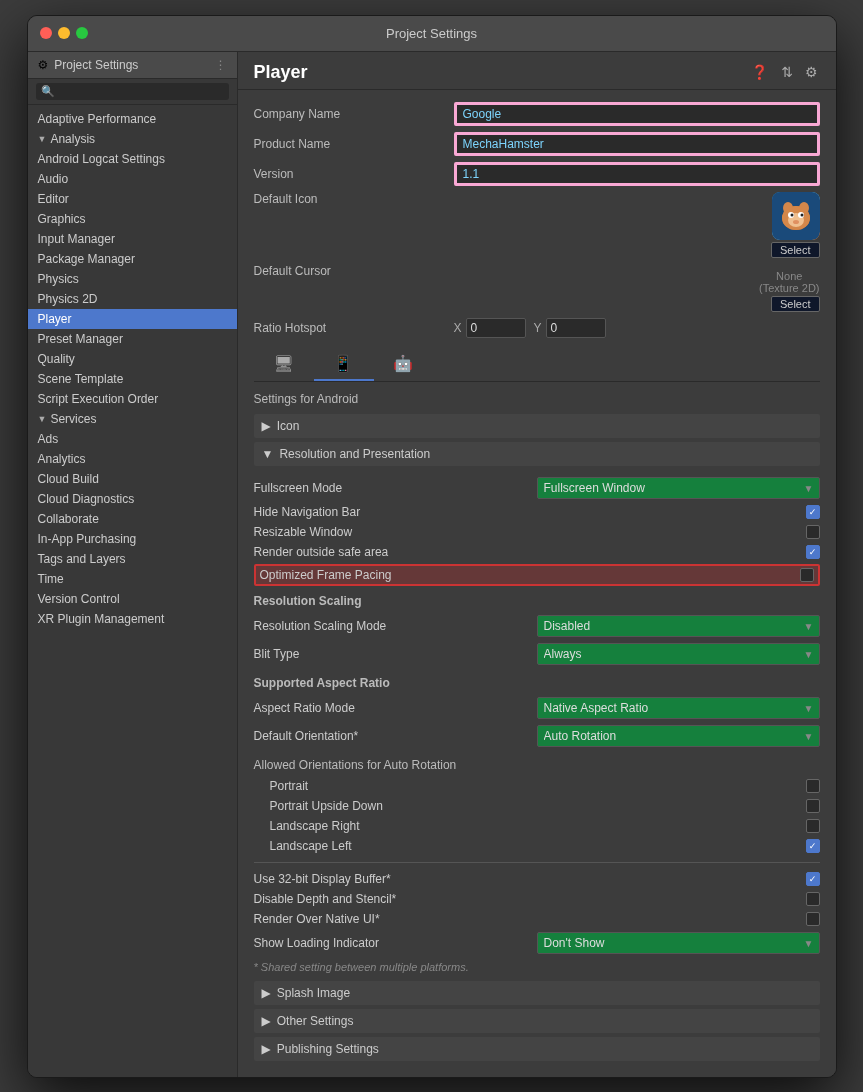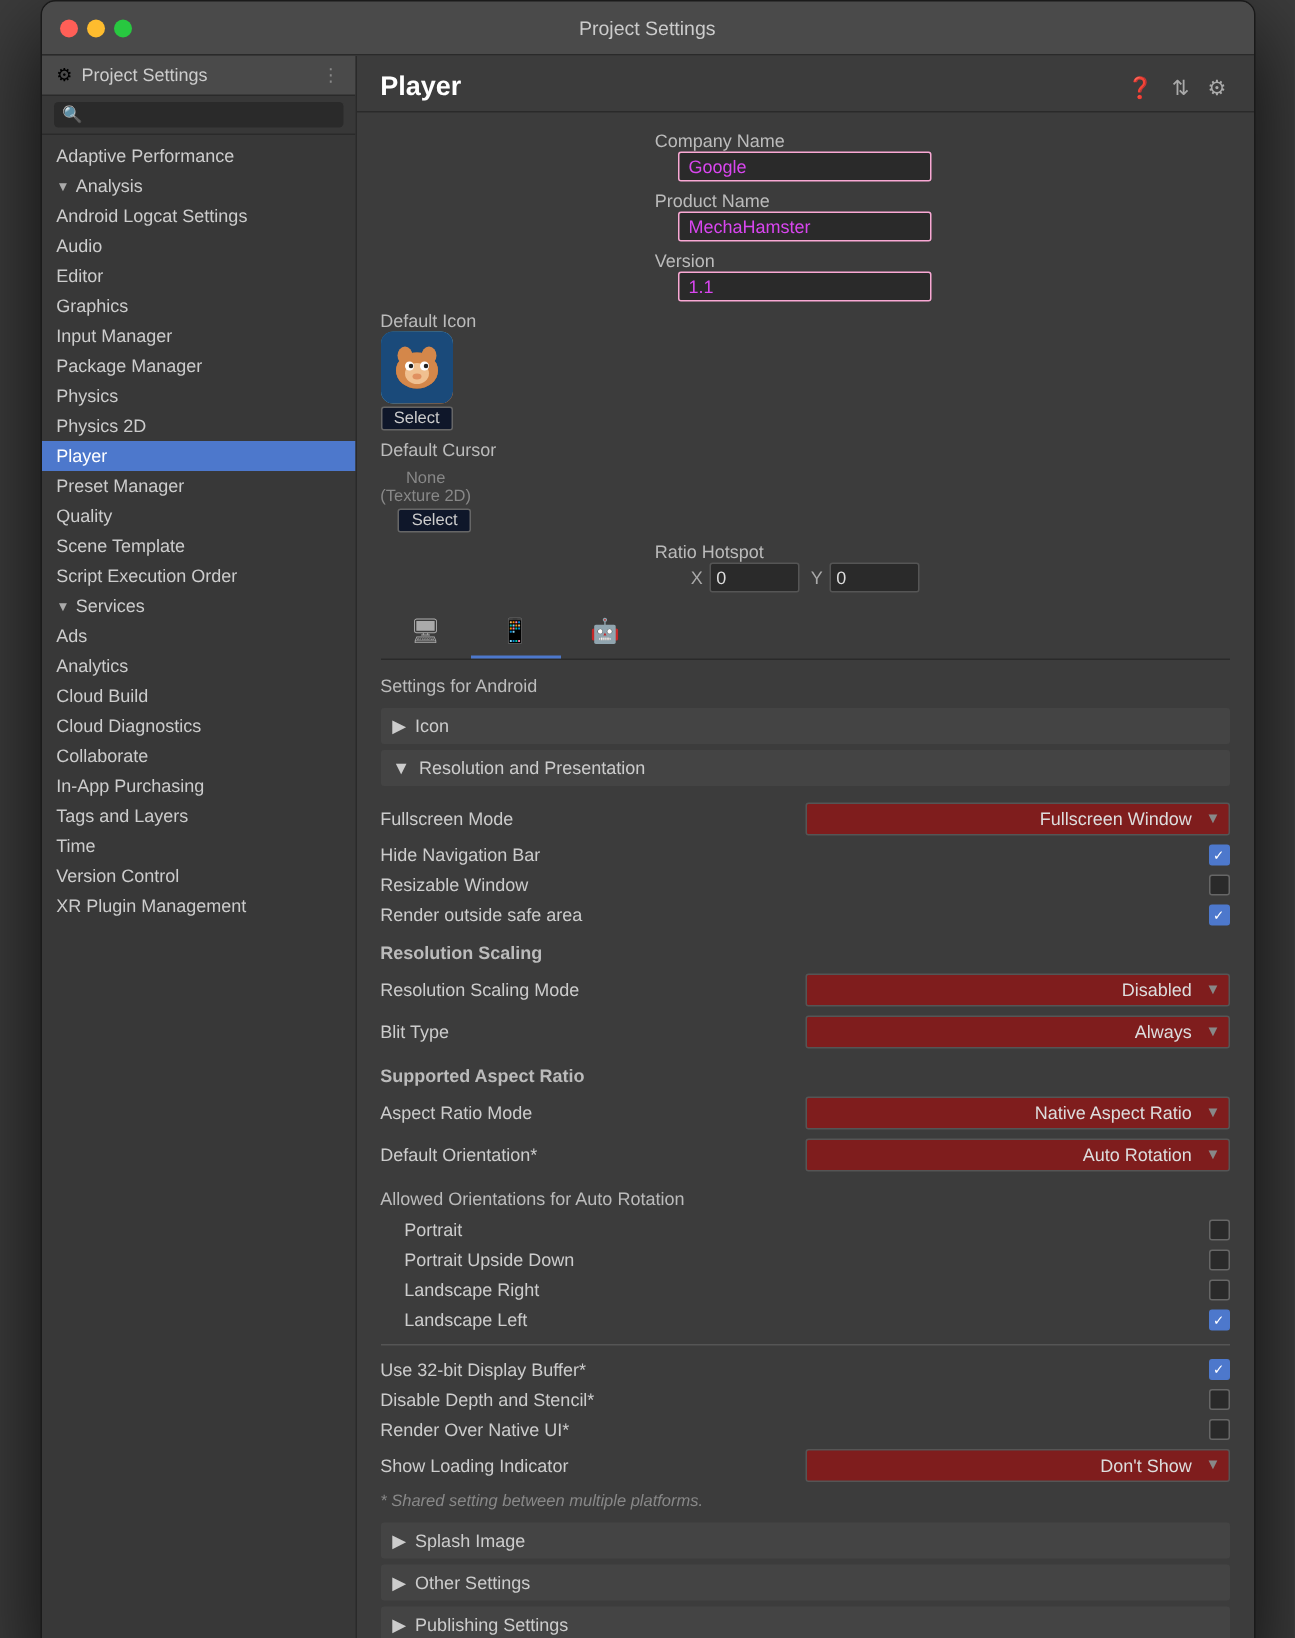--- a/index.html
+++ b/index.html
@@ -155,35 +155,34 @@
     .content-body {
       flex: 1;
       overflow-y: auto;
       padding: 12px 16px;
     }
     
     .field-row {
       display: flex;
       align-items: center;
       margin-bottom: 6px;
-      flex-direction: column;
     }
     .field-label {
       color: #bbb;
       font-size: 12px;
       width: 200px;
       flex-shrink: 0;
     }
     .field-value {
       flex: 1;
     }
     .text-input {
       background: #2a2a2a;
-      border: 1px solid #f9a8d4;
-      color: #d946ef;
+      border: 3px solid #f9a8d4;
+      color: #7dd3fc;
       padding: 2px 6px;
       font-size: 12px;
       width: 100%;
       border-radius: 2px;
       outline: none;
     }
     
     .platform-tabs {
       display: flex;
       gap: 0;
@@ -274,30 +273,29 @@
       align-items: center;
       margin: 2px 0;
     }
     
     .select-wrapper {
       position: relative;
       flex: 1;
     }
     .select-field {
       width: 100%;
-      background: #7f1d1d;
+      background: #15803d;
       border: 1px solid #555;
       color: #ddd;
       padding: 3px 24px 3px 6px;
       font-size: 12px;
       border-radius: 2px;
       appearance: none;
       cursor: pointer;
       outline: none;
-      text-align: right;
     }
     .select-arrow {
       position: absolute;
       right: 6px;
       top: 50%;
       transform: translateY(-50%);
       color: #888;
       font-size: 10px;
       pointer-events: none;
     }
@@ -619,20 +617,24 @@
           <div class="setting-row">
             <span class="setting-label">Resizable Window</span>
             <div class="checkbox-wrapper"></div>
           </div>
 
           <div class="setting-row">
             <span class="setting-label">Render outside safe area</span>
             <div class="checkbox-wrapper checked"></div>
           </div>
 
+          <div class="highlighted-row">
+            <span class="setting-label">Optimized Frame Pacing</span>
+            <div class="checkbox-wrapper"></div>
+          </div>
 
           <div class="subsection-label">Resolution Scaling</div>
           <div class="setting-row">
             <span class="setting-label">Resolution Scaling Mode</span>
             <div class="select-wrapper">
               <select class="select-field">
                 <option>Disabled</option>
                 <option>Fixed DPI</option>
               </select>
               <span class="select-arrow">▼</span>

